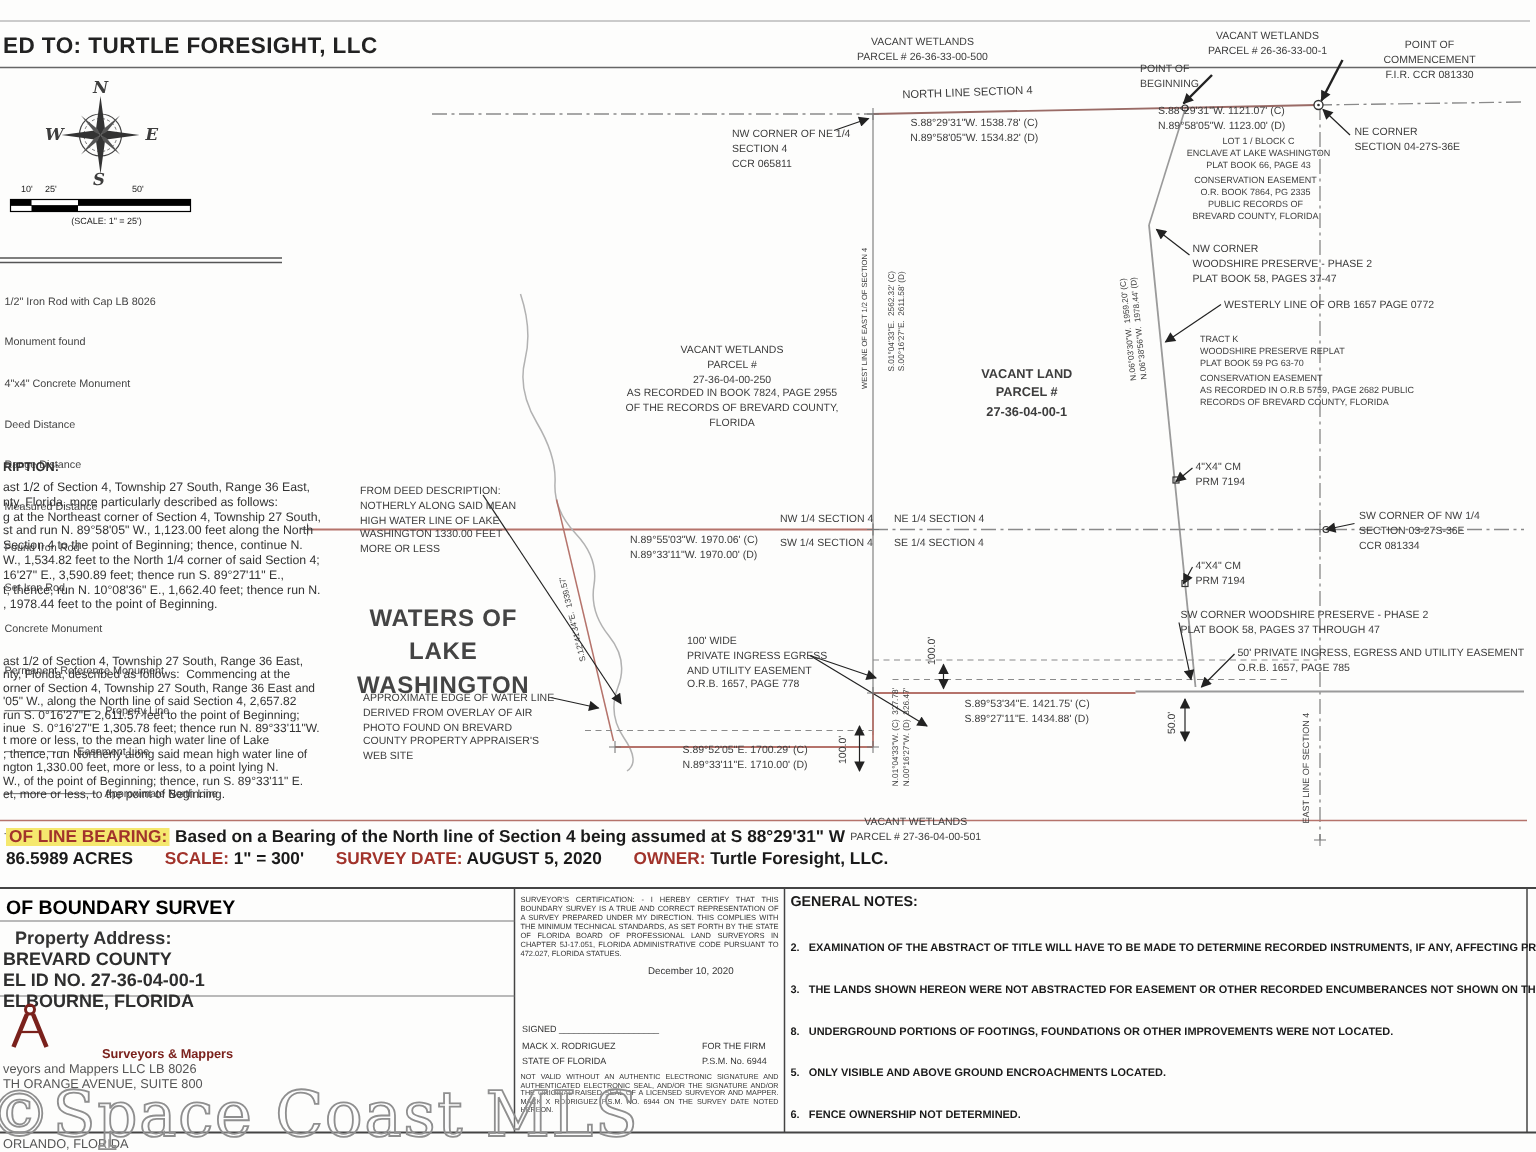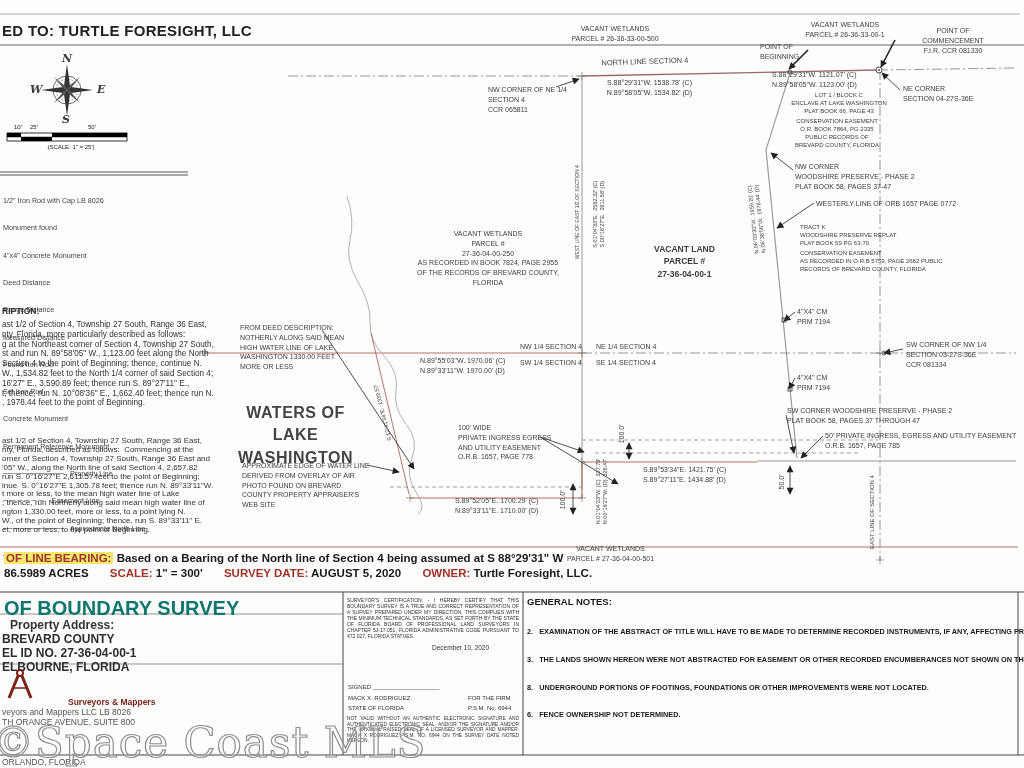--- a/index.html
+++ b/index.html
@@ -36,21 +36,21 @@
   .desc.p2{font:8px/8.9px "Liberation Sans",sans-serif;}
 
   .bearing-bar{position:absolute;left:0;top:549px;width:1024px;z-index:2;}
   .bb-row{padding:3px 0 0 4px;font-size:11.5px;font-weight:bold;color:#1a1a1a;
     white-space:nowrap;}
   .bb-red{color:#a1332b;}
   .bb-hl{background:#f5e86e;padding:0 2px;}
   .bb-sp{display:inline-block;width:18px;}
 
   .tb{position:absolute;z-index:2;}
-  .tb-title{left:4px;top:597px;font-size:20px;font-weight:bold;color:#0f766e;}
+  .tb-title{left:4px;top:597px;font-size:13px;font-weight:bold;color:#000000;}
   .tb-addr-label{left:10px;top:618px;font-size:12px;font-weight:bold;color:#333;}
   .tb-line{font-size:12px;font-weight:bold;color:#2e2e2e;}
   .logo{position:absolute;left:4px;top:668px;z-index:2;display:flex;align-items:flex-start;}
   .logo-name{font-size:27px;font-weight:bold;color:#8a8a8a;letter-spacing:2px;line-height:30px;}
   .logo-tag{position:absolute;left:68px;top:697px;z-index:3;font-size:8.5px;font-weight:bold;
     color:#7a211c;}
   .firm-small{position:absolute;z-index:2;font-size:8.5px;color:#555;white-space:nowrap;}
 
   .cert-col{position:absolute;left:347px;top:597px;width:172px;z-index:2;
     font-size:5px;line-height:6px;color:#333;text-align:justify;}
@@ -381,20 +381,21 @@
 <div class="cert-item" style="left:468px;top:695px;">FOR THE FIRM</div>
 <div class="cert-item" style="left:348px;top:705px;">STATE OF FLORIDA</div>
 <div class="cert-item" style="left:468px;top:705px;">P.S.M. No. 6944</div>
 <div class="cert-disc">NOT VALID WITHOUT AN AUTHENTIC ELECTRONIC SIGNATURE AND AUTHENTICATED ELECTRONIC SEAL, AND/OR THE SIGNATURE AND/OR THE ORIGINAL RAISED SEAL OF A LICENSED SURVEYOR AND MAPPER. MACK X RODRIGUEZ P.S.M. NO. 6944 ON THE SURVEY DATE NOTED HEREON.</div>
 
 <div class="notes-head">GENERAL NOTES:</div>
 <div class="notes">
   <div>2.   EXAMINATION OF THE ABSTRACT OF TITLE WILL HAVE TO BE MADE TO DETERMINE RECORDED INSTRUMENTS, IF ANY, AFFECTING PROPERTY.</div>
   <div>3.   THE LANDS SHOWN HEREON WERE NOT ABSTRACTED FOR EASEMENT OR OTHER RECORDED ENCUMBERANCES NOT SHOWN ON THE PLAT.</div>
   <div>8.   UNDERGROUND PORTIONS OF FOOTINGS, FOUNDATIONS OR OTHER IMPROVEMENTS WERE NOT LOCATED.</div>
+  <div>5.   ONLY VISIBLE AND ABOVE GROUND ENCROACHMENTS LOCATED.</div>
   <div>6.   FENCE OWNERSHIP NOT DETERMINED.</div>
   
   
   
   
   
   
   
 </div>
 

